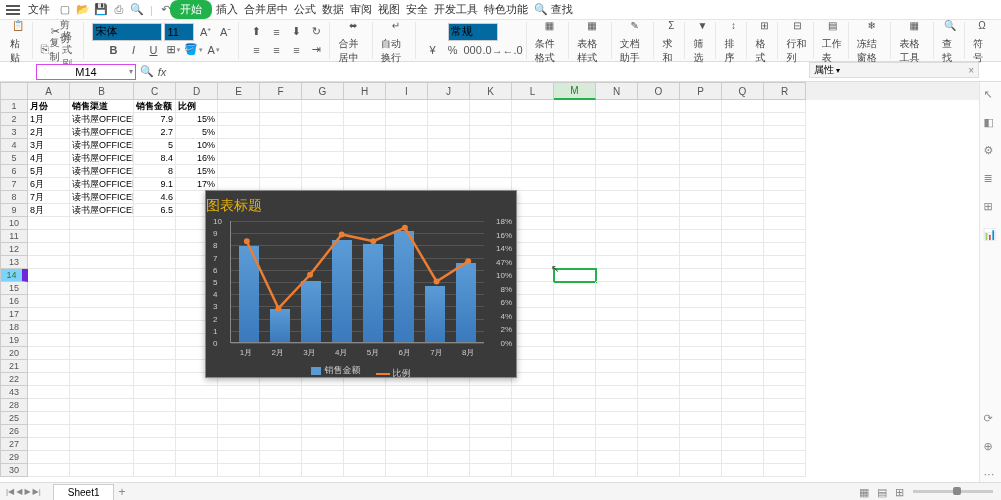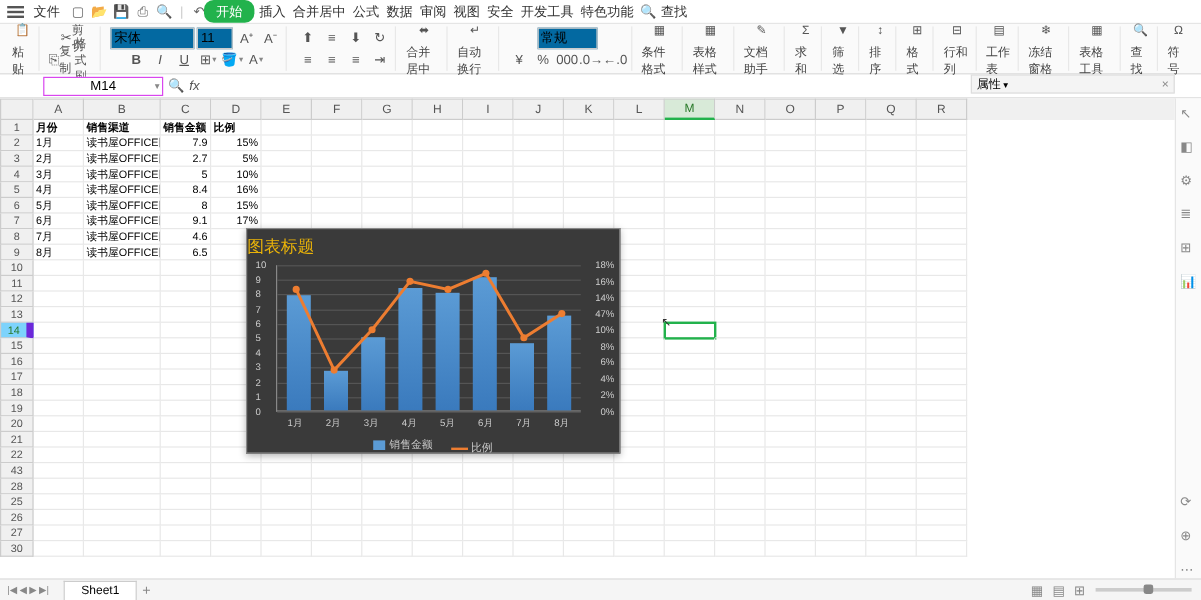--- a/index.html
+++ b/index.html
@@ -857,20 +857,41 @@
         <div class="cell"></div>
         <div class="cell"></div>
         <div class="cell"></div>
         <div class="cell"></div>
         <div class="cell"></div>
         <div class="cell"></div>
         <div class="cell"></div>
       </div>
       <div class="row">
         <div class="row-h">27</div>
+        <div class="cell"></div>
+        <div class="cell" style="width: 64px;"></div>
+        <div class="cell"></div>
+        <div class="cell"></div>
+        <div class="cell"></div>
+        <div class="cell"></div>
+        <div class="cell"></div>
+        <div class="cell"></div>
+        <div class="cell"></div>
+        <div class="cell"></div>
+        <div class="cell"></div>
+        <div class="cell"></div>
+        <div class="cell"></div>
+        <div class="cell"></div>
+        <div class="cell"></div>
+        <div class="cell"></div>
+        <div class="cell"></div>
+        <div class="cell"></div>
+      </div>
+      <div class="row">
+        <div class="row-h">29</div>
         <div class="cell"></div>
         <div class="cell" style="width: 64px;"></div>
         <div class="cell"></div>
         <div class="cell"></div>
         <div class="cell"></div>
         <div class="cell"></div>
         <div class="cell"></div>
         <div class="cell"></div>
         <div class="cell"></div>
         <div class="cell"></div>

